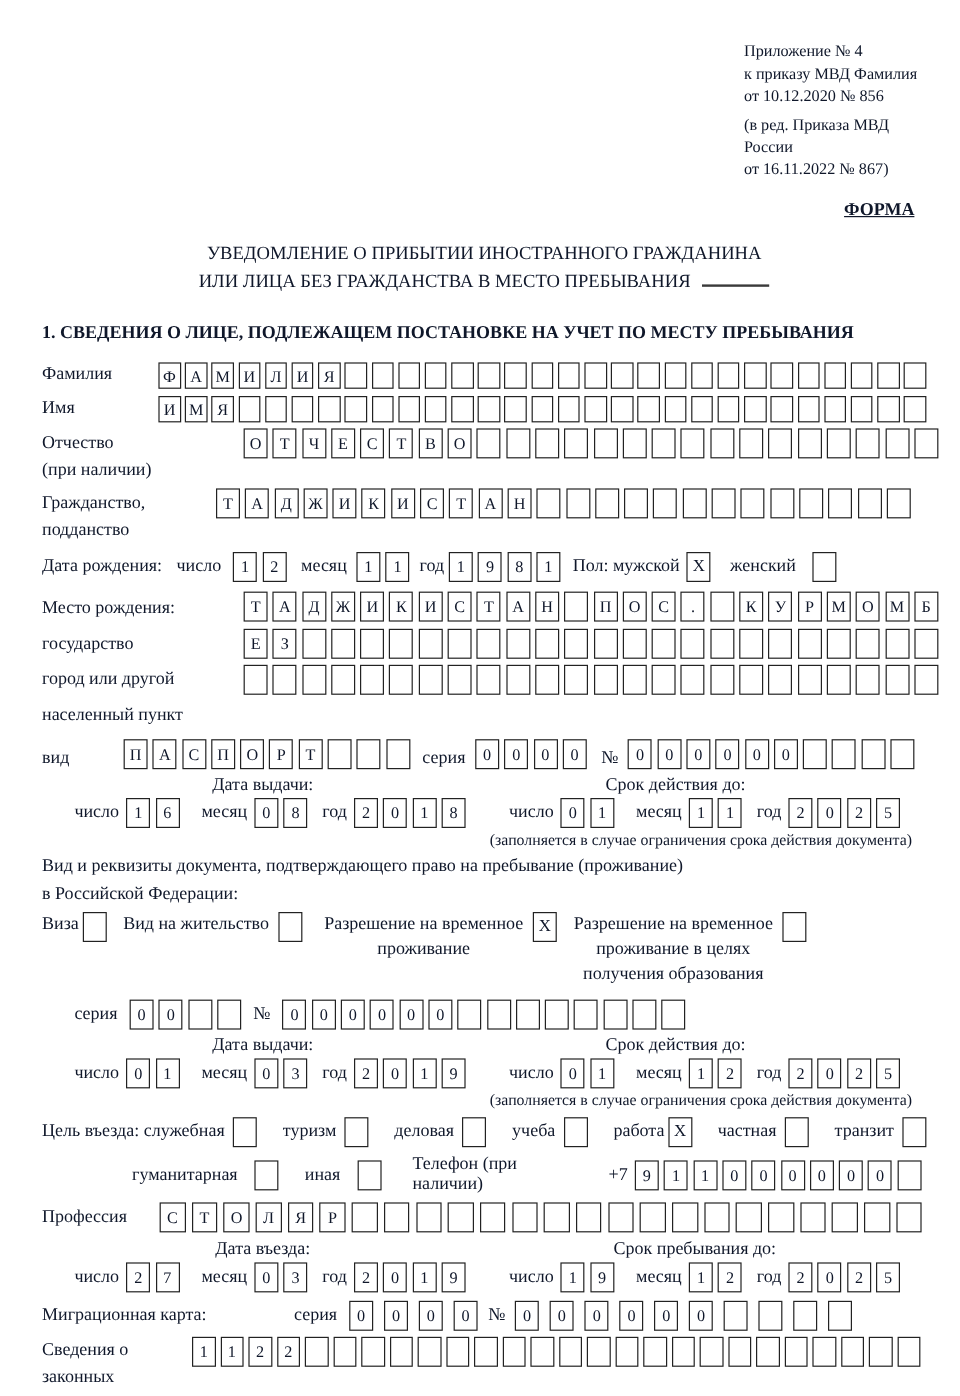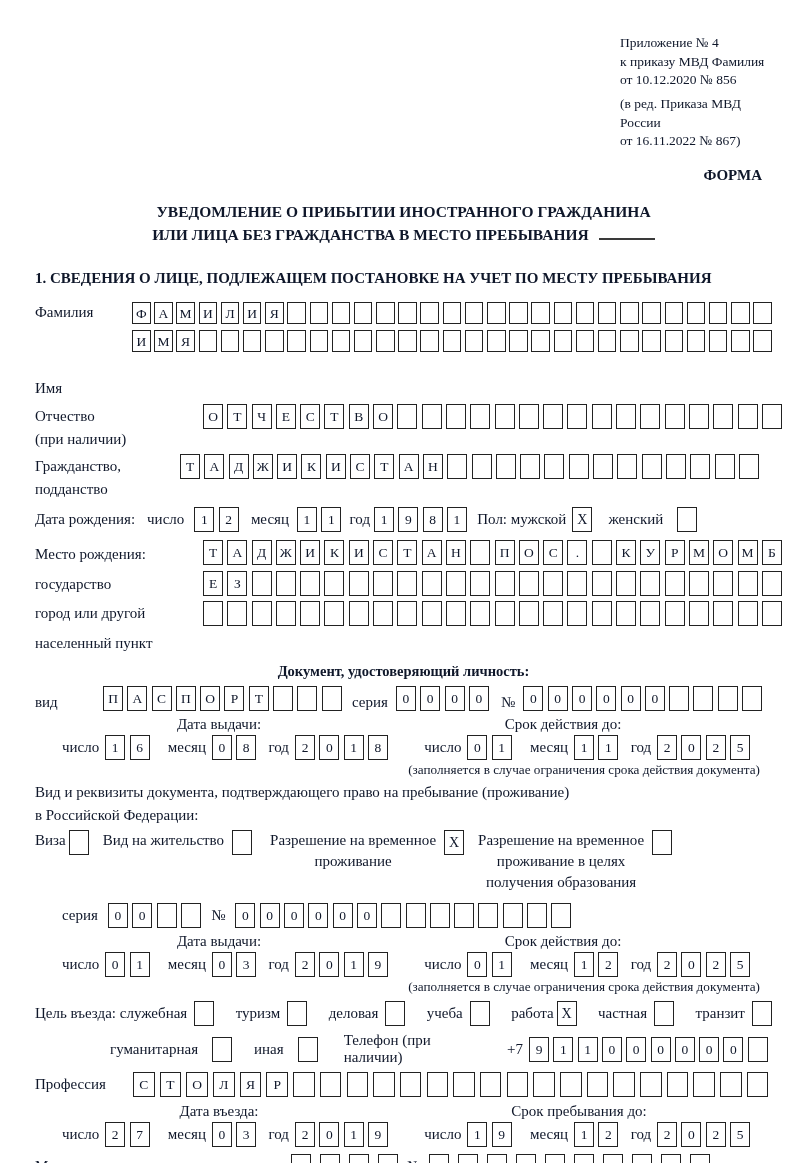--- a/index.html
+++ b/index.html
@@ -5,23 +5,23 @@
   html,body{margin:0;padding:0;background:#fff;}
   .page{
     width:800px;height:1163px;box-sizing:border-box;position:relative;
     background:#fff;color:#0f172a;overflow:hidden;
     font-family:"Liberation Serif","DejaVu Serif",serif;font-size:15px;
     padding:34px 28px 0 35px;
   }
   
   .appendix{margin-left:585px;font-size:13.5px;line-height:1.38;}
   .appendix .rev{margin-top:5px;}
-  .form-word{text-align:right;font-weight:bold;margin-top:16px;padding-right:10px;font-size:15px;}
-  
-  .title{text-align:center;font-weight:bold;font-size:15.5px;line-height:1.5;margin-top:16px;}
+  .form-word{text-align:right;font-weight:bold;margin-top:16px;padding-right:10px;font-size:15px;text-decoration:underline;}
+  
+  .title{text-align:center;font-weight:normal;font-size:15.5px;line-height:1.5;margin-top:16px;}
   .uline{display:inline-block;width:56px;border-bottom:2px solid #3a3a3a;height:12px;margin-left:10px;}
   .sec-heading{font-weight:bold;font-size:15px;margin-top:24px;margin-bottom:14px;}
   
   .frow{display:flex;align-items:flex-start;margin-bottom:5px;}
   .lbl{flex-shrink:0;line-height:25px;}
   .w97{width:97px;}  .w168{width:168px;} .w145{width:145px;}
   
   .cells{display:inline-flex;flex-wrap:nowrap;}
   .cell{
     box-sizing:border-box;border:1.6px solid #222;background:#fff;flex-shrink:0;
@@ -122,21 +122,21 @@
         <span class="cell"></span>
         <span class="cell"></span>
         <span class="cell"></span>
         <span class="cell"></span>
         <span class="cell"></span>
         <span class="cell"></span>
       </span>
   </div>
 
   <div class="frow">
-    <span class="lbl w97" style="line-height:22px;margin-top:48px;">Имя</span>
+    <span class="lbl w97" style="line-height:22px;">Имя</span>
     <span class="cells sm">
         <span class="cell">И</span>
         <span class="cell">М</span>
         <span class="cell">Я</span>
         <span class="cell"></span>
         <span class="cell"></span>
         <span class="cell"></span>
         <span class="cell"></span>
         <span class="cell"></span>
         <span class="cell"></span>
@@ -336,21 +336,20 @@
           <span class="cell"></span>
           <span class="cell"></span>
           <span class="cell"></span>
           <span class="cell"></span>
           <span class="cell"></span>
           <span class="cell"></span>
         </span>
     </span>
   </div>
 
-  <div class="doc-heading">Документ, удостоверяющий личность:</div>
 
   <div class="frow" style="align-items:flex-end;">
     <span style="width:68px;flex-shrink:0;">вид</span>
     <span class="cells md">
         <span class="cell">П</span>
         <span class="cell">А</span>
         <span class="cell">С</span>
         <span class="cell">П</span>
         <span class="cell">О</span>
         <span class="cell">Р</span>

